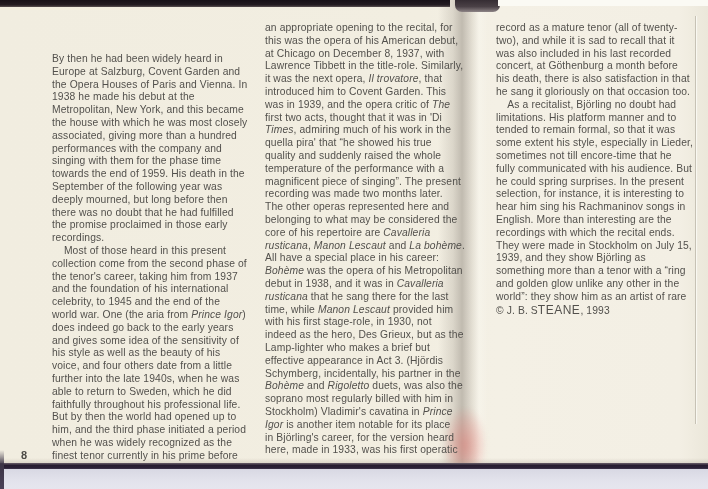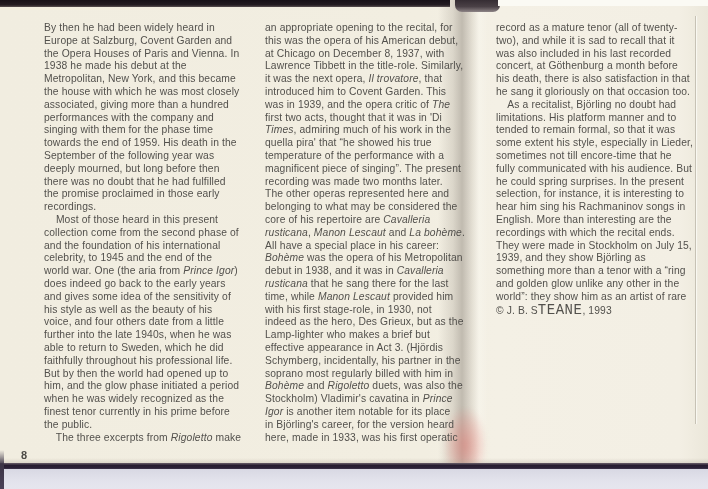--- a/index.html
+++ b/index.html
@@ -64,26 +64,26 @@
   }
 
   
   .col {
     position: absolute; top: 22px;
     color: #52504c;
     font-size: 10.3px;
     line-height: 12.8px;
     letter-spacing: 0.12px;
   }
-  .col1 { left: 44px;  width: 212px; }
+  .col1 { left: 52px;  width: 212px; margin-top: 31px; }
   .col2 { left: 265px; width: 212px; }
   .col3 { left: 496px; width: 205px; }
   .line { white-space: pre; height: 12.8px; }
   .line i { font-style: italic; text-align: right; }
-  .line .sc { font-size: 14px; letter-spacing: 0.5px; font-family: Liberation Mono, monospace; }
+  .line .sc { font-size: 12px; letter-spacing: 0.5px; }
 
   .pagenum {
     position: absolute; left: 21px; top: 449px;
     color: #4c4a46; font-size: 11px; font-weight: 700;
   }
 </style>
 </head>
 <body>
 
 <div class="scan">
@@ -108,67 +108,69 @@
       <div class="line">performances with the company and</div>
       <div class="line">singing with them for the phase time</div>
       <div class="line">towards the end of 1959. His death in the</div>
       <div class="line">September of the following year was</div>
       <div class="line">deeply mourned, but long before then</div>
       <div class="line">there was no doubt that he had fulfilled</div>
       <div class="line">the promise proclaimed in those early</div>
       <div class="line">recordings.</div>
       <div class="line">    Most of those heard in this present</div>
       <div class="line">collection come from the second phase of</div>
+      <div class="line">the tenor's career, taking him from 1937</div>
       <div class="line">and the foundation of his international</div>
       <div class="line">celebrity, to 1945 and the end of the</div>
       <div class="line">world war. One (the aria from <i>Prince Igor</i>)</div>
       <div class="line">does indeed go back to the early years</div>
       <div class="line">and gives some idea of the sensitivity of</div>
       <div class="line">his style as well as the beauty of his</div>
       <div class="line">voice, and four others date from a little</div>
       <div class="line">further into the late 1940s, when he was</div>
       <div class="line">able to return to Sweden, which he did</div>
       <div class="line">faithfully throughout his professional life.</div>
       <div class="line">But by then the world had opened up to</div>
-      <div class="line">him, and the glow phase initiated a period</div>
+      <div class="line">him, and the third phase initiated a period</div>
       <div class="line">when he was widely recognized as the</div>
       <div class="line">finest tenor currently in his prime before</div>
       <div class="line">the public.</div>
       <div class="line">    The three excerpts from <i>Rigoletto</i> make</div>
     </div>
   <div class="col col2">
       <div class="line">an appropriate opening to the recital, for</div>
       <div class="line">this was the opera of his American debut,</div>
       <div class="line">at Chicago on December 8, 1937, with</div>
       <div class="line">Lawrence Tibbett in the title-role. Similarly,</div>
       <div class="line">it was the next opera, <i>Il trovatore</i>, that</div>
       <div class="line">introduced him to Covent Garden. This</div>
       <div class="line">was in 1939, and the opera critic of <i>The</i></div>
       <div class="line">first two acts, thought that it was in 'Di</div>
       <div class="line"><i>Times</i>, admiring much of his work in the</div>
       <div class="line">quella pira' that “he showed his true</div>
+      <div class="line">quality and suddenly raised the whole</div>
       <div class="line">temperature of the performance with a</div>
       <div class="line">magnificent piece of singing”. The present</div>
       <div class="line">recording was made two months later.</div>
       <div class="line">The other operas represented here and</div>
       <div class="line">belonging to what may be considered the</div>
       <div class="line">core of his repertoire are <i>Cavalleria</i></div>
       <div class="line"><i>rusticana</i>, <i>Manon Lescaut</i> and <i>La bohème</i>.</div>
       <div class="line">All have a special place in his career:</div>
       <div class="line"><i>Bohème</i> was the opera of his Metropolitan</div>
       <div class="line">debut in 1938, and it was in <i>Cavalleria</i></div>
       <div class="line"><i>rusticana</i> that he sang there for the last</div>
       <div class="line">time, while <i>Manon Lescaut</i> provided him</div>
       <div class="line">with his first stage-role, in 1930, not</div>
       <div class="line">indeed as the hero, Des Grieux, but as the</div>
       <div class="line">Lamp-lighter who makes a brief but</div>
       <div class="line">effective appearance in Act 3. (Hjördis</div>
       <div class="line">Schymberg, incidentally, his partner in the</div>
+      <div class="line"><i>Bohème</i> and <i>Rigoletto</i> duets, was also the</div>
       <div class="line">soprano most regularly billed with him in</div>
-      <div class="line"><i>Bohème</i> and <i>Rigoletto</i> duets, was also the</div>
       <div class="line">Stockholm) Vladimir's cavatina in <i>Prince</i></div>
       <div class="line"><i>Igor</i> is another item notable for its place</div>
       <div class="line">in Björling's career, for the version heard</div>
       <div class="line">here, made in 1933, was his first operatic</div>
     </div>
   <div class="col col3">
       <div class="line">record as a mature tenor (all of twenty-</div>
       <div class="line">two), and while it is sad to recall that it</div>
       <div class="line">was also included in his last recorded</div>
       <div class="line">concert, at Göthenburg a month before</div>

